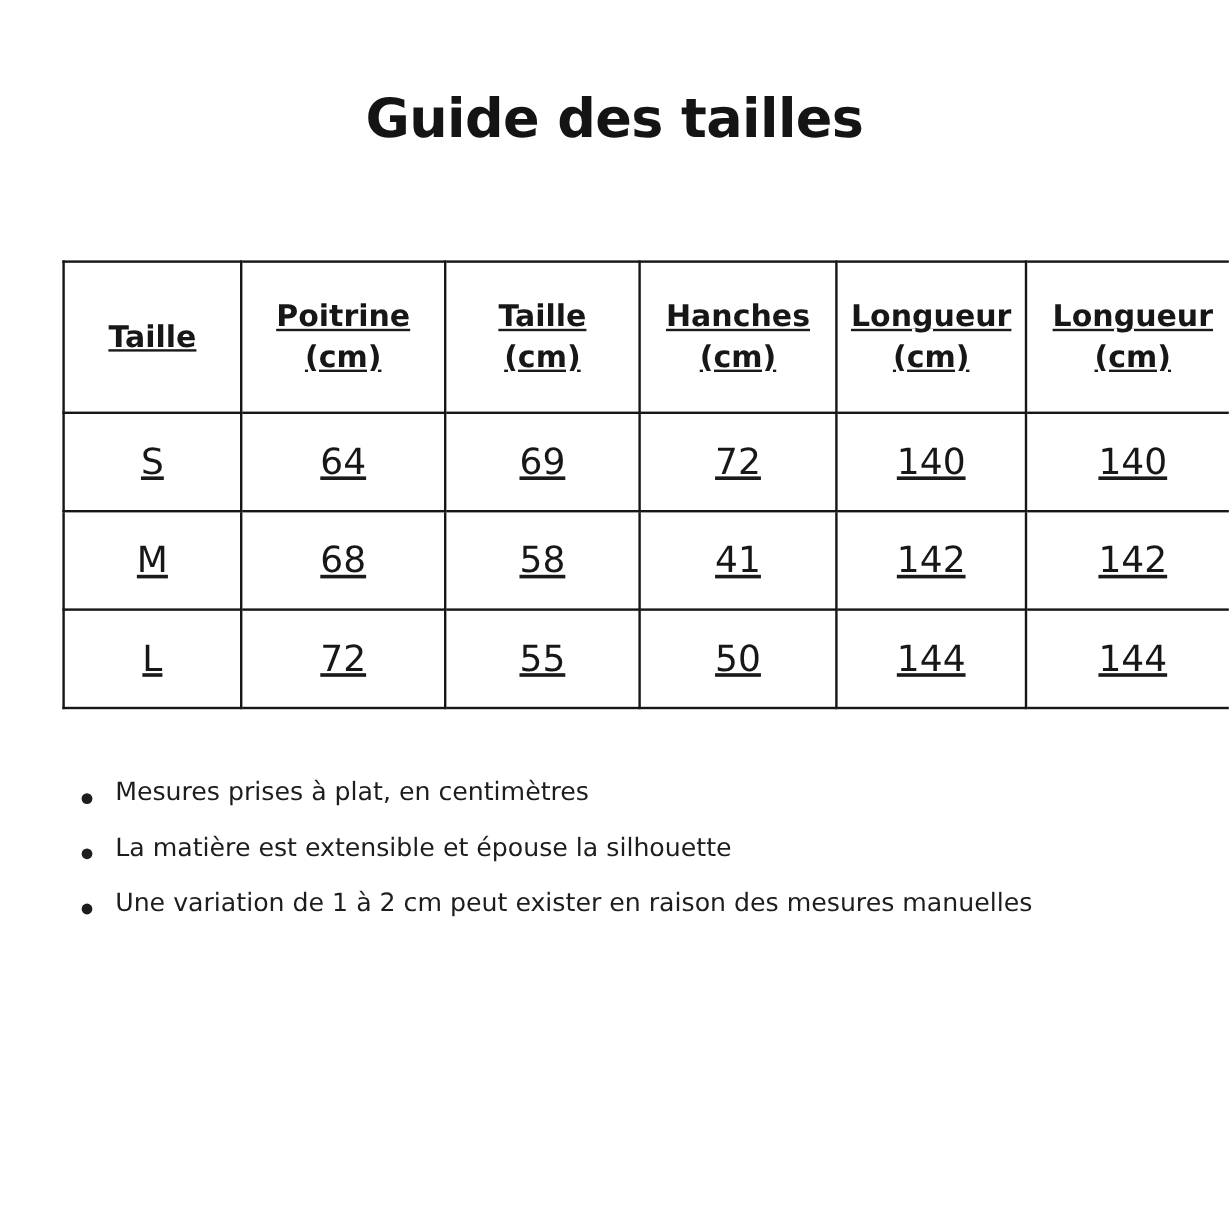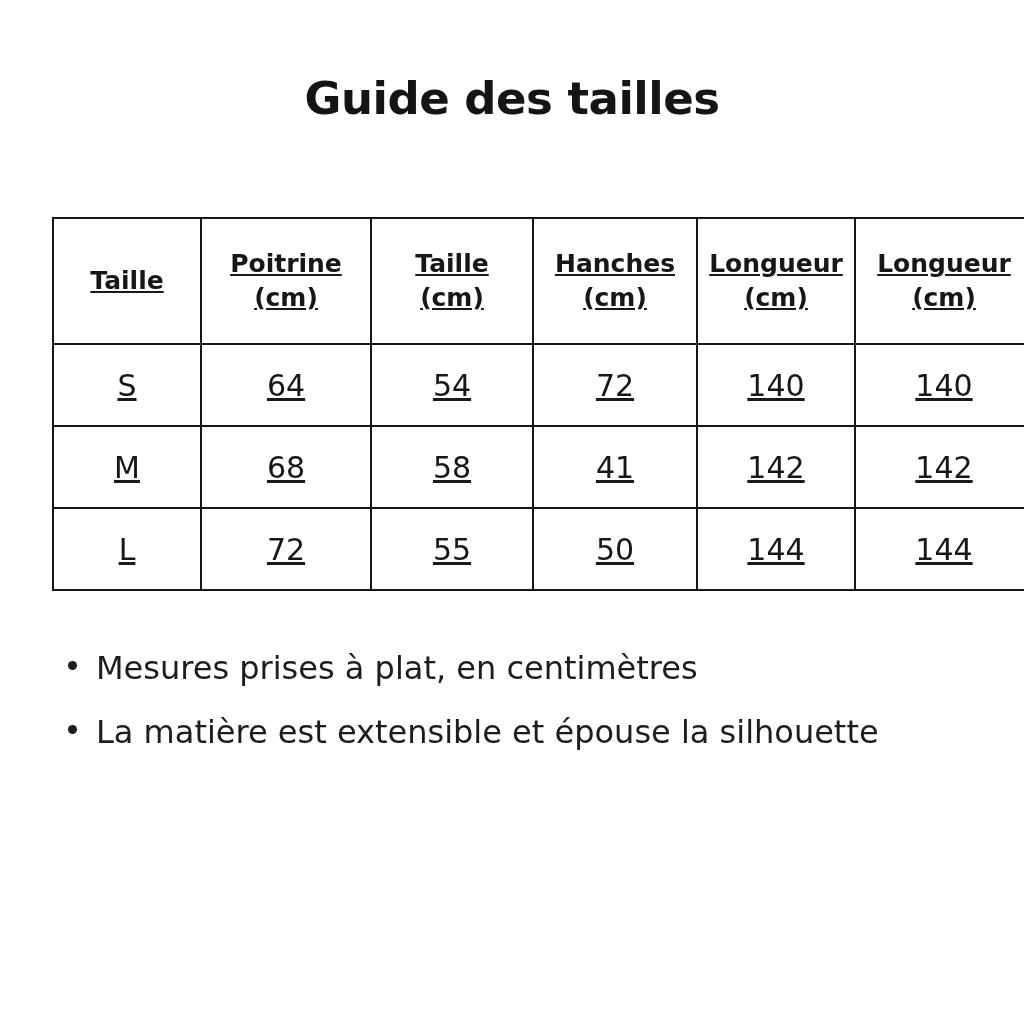--- a/index.html
+++ b/index.html
@@ -76,21 +76,21 @@
   .col-5 { width: 168px; }
 
   .notes {
     margin: 0;
     padding: 52px 0 0 60px;
     list-style: none;
     width: 940px;
   }
   .notes li {
     position: relative;
-    font-size: 32px;
+    font-size: 21px;
     line-height: 1.62;
     color: #1d1d1d;
     padding-left: 36px;
     margin-bottom: 12px;
     font-family: "DejaVu Sans", sans-serif;
     max-width: 880px;
   }
   .notes li::before {
     content: "";
     position: absolute;
@@ -135,21 +135,21 @@
           <th class="col-5">
             <span>Longueur</span>
             <span class="unit">(cm)</span>
           </th>
         </tr>
       </thead>
       <tbody>
         <tr>
           <td>S</td>
           <td>64</td>
-          <td>54</td>
+          <td>69</td>
           <td>72</td>
           <td>140</td>
           <td>140</td>
         </tr>
         <tr>
           <td>M</td>
           <td>68</td>
           <td>58</td>
           <td>41</td>
           <td>142</td>
@@ -163,15 +163,16 @@
           <td>144</td>
           <td>144</td>
         </tr>
       </tbody>
     </table>
   </div>
 
   <ul class="notes">
     <li>Mesures prises à plat, en centimètres</li>
     <li>La matière est extensible et épouse la silhouette</li>
+    <li>Une variation de 1 à 2 cm peut exister en raison des mesures manuelles</li>
   </ul>
 
 </div>
 
 </body></html>

